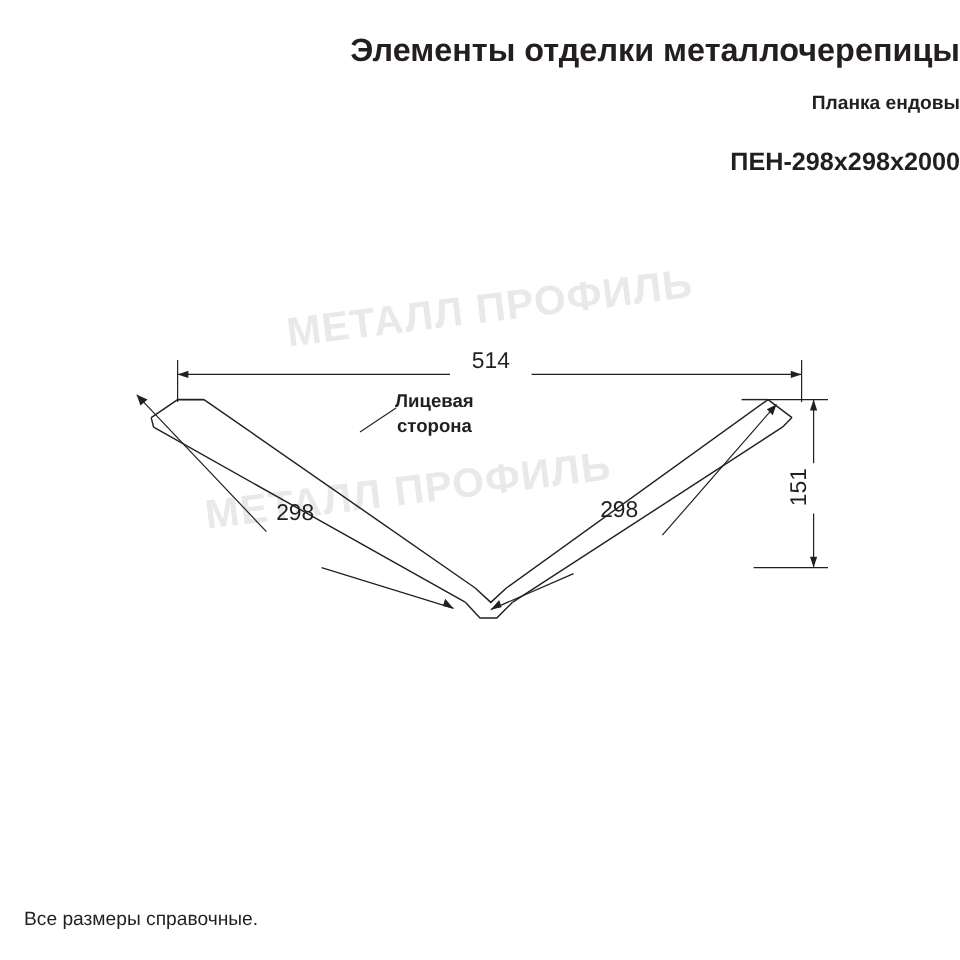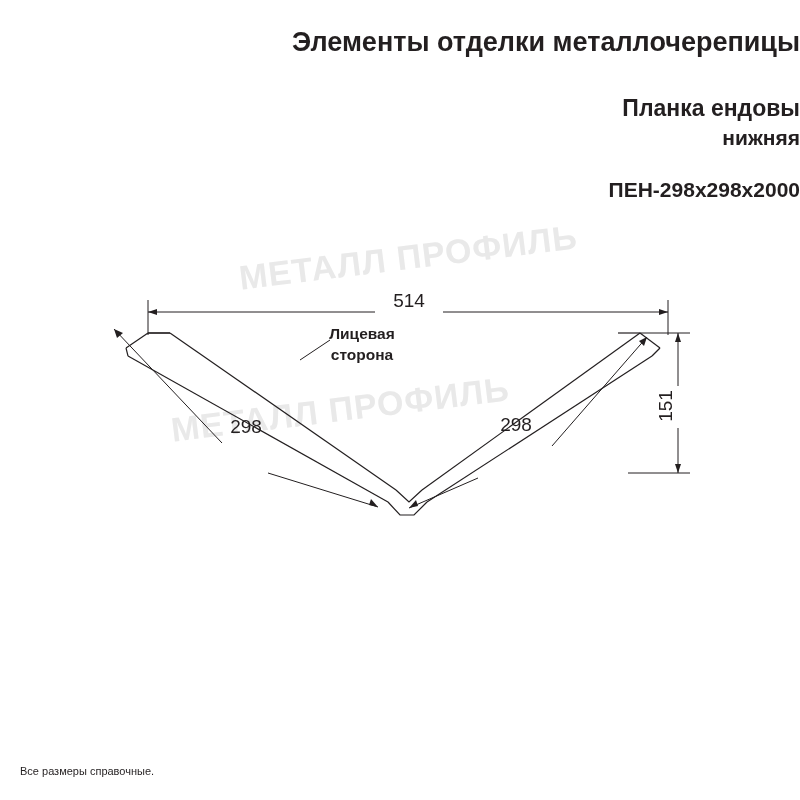--- a/index.html
+++ b/index.html
@@ -28,23 +28,23 @@
     text-align: right;
   }
   .title-main {
     font-size: 27px;
     font-weight: bold;
     letter-spacing: 0px;
     margin-top: 28px;
     line-height: 1.1;
   }
   .title-sub1 {
-    font-size: 23px;
+    font-size: 16px;
     font-weight: bold;
-    margin-top: 36px;
+    margin-top: 19px;
     line-height: 1.3;
   }
   .title-sub2 {
     font-size: 21px;
     font-weight: bold;
     line-height: 1.3;
   }
   .title-code {
     font-size: 21px;
     font-weight: bold;
@@ -73,38 +73,37 @@
     white-space: nowrap;
     font-size: 34px;
     letter-spacing: 1px;
   }
   .wm1 { top: 48px; left: 238px; transform: rotate(-7deg); }
   .wm2 { top: 200px; left: 170px; transform: rotate(-7deg); }
   .footer {
     position: absolute;
     left: 20px;
     bottom: 20px;
-    font-size: 11px;
+    font-size: 16px;
     line-height: 1.55;
     color: #231f20;
   }
   svg text {
     font-family: "Liberation Sans", sans-serif;
     fill: #231f20;
   }
 </style>
 </head>
 <body>
 
 <div class="page">
 
   <div class="titles">
     <div class="title-main">Элементы отделки металлочерепицы</div>
     <div class="title-sub1">Планка ендовы</div>
-    <div class="title-sub2">нижняя</div>
     <div class="title-code">ПЕН-298х298х2000</div>
   </div>
 
   <div class="watermarks">
     <div class="wm wm1">МЕТАЛЛ ПРОФИЛЬ</div>
     <div class="wm wm2">МЕТАЛЛ ПРОФИЛЬ</div>
   </div>
 
   <div class="drawing">
     <svg width="800" height="420" viewBox="0 0 800 420">

